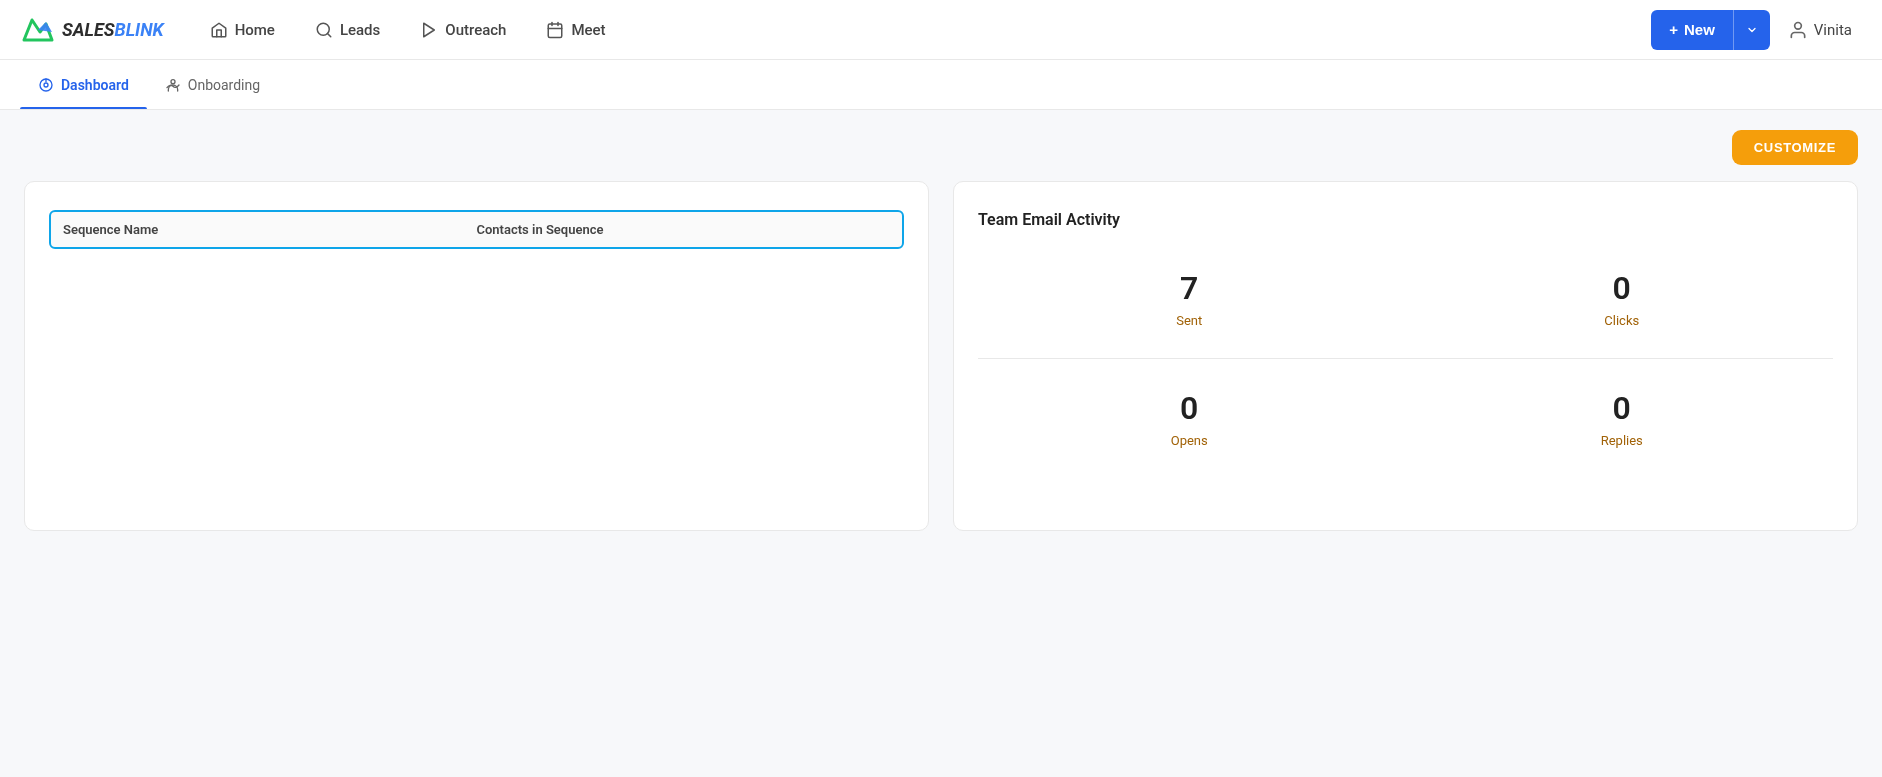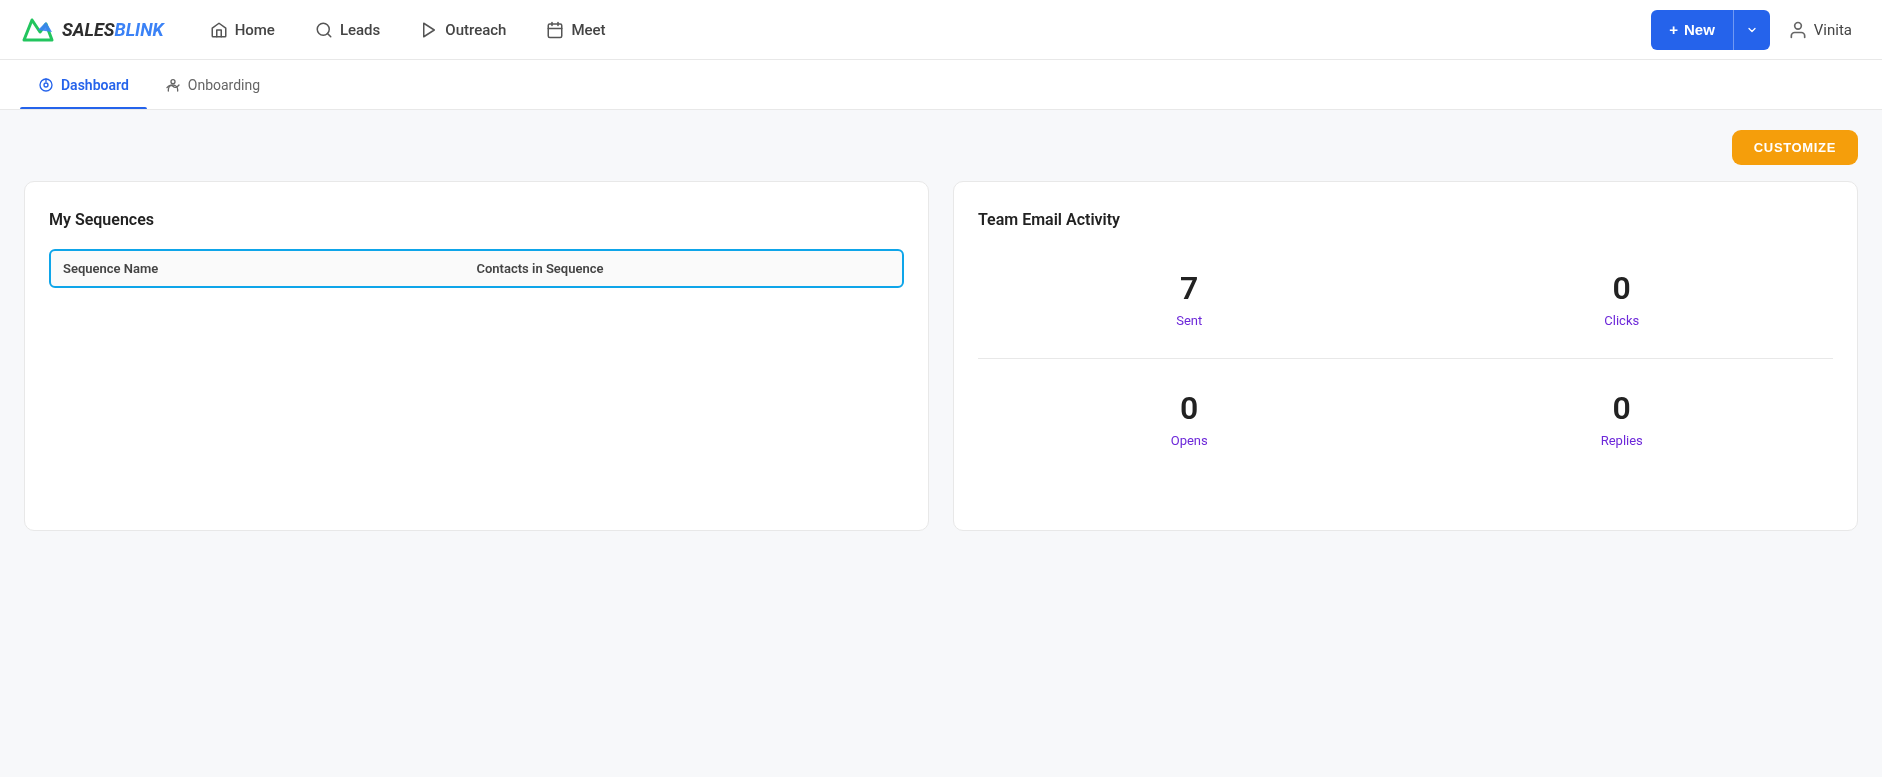--- a/index.html
+++ b/index.html
@@ -232,21 +232,21 @@
       align-items: center;
       gap: 6px;
     }
     .activity-stat-value {
       font-size: 32px;
       font-weight: 600;
       color: #222;
     }
     .activity-stat-label {
       font-size: 13px;
-      color: #6d28d9;
+      color: #a16207;
     }
     .activity-divider-h {
       grid-column: 1 / -1;
       height: 1px;
       background: #e8e8e8;
       margin: 0 -10px;
     }
   </style>
 </head>
 <body>
@@ -351,21 +351,20 @@
 </nav>
 
 <main class="main">
   <div class="toolbar-row">
     <button class="btn-customize">CUSTOMIZE</button>
   </div>
 
   <div class="dashboard-grid">
 
     <div class="card">
-      <div class="card-title">My Sequences</div>
       <div class="table-header">
         <span class="table-col-name">Sequence Name</span>
         <span class="table-col-contacts">Contacts in Sequence</span>
       </div>
 
       <div style="padding: 10px 0; color: #aaa; font-size: 13px;"></div>
     </div>
 
     <div class="card">
       <div class="card-title">Team Email Activity</div>

